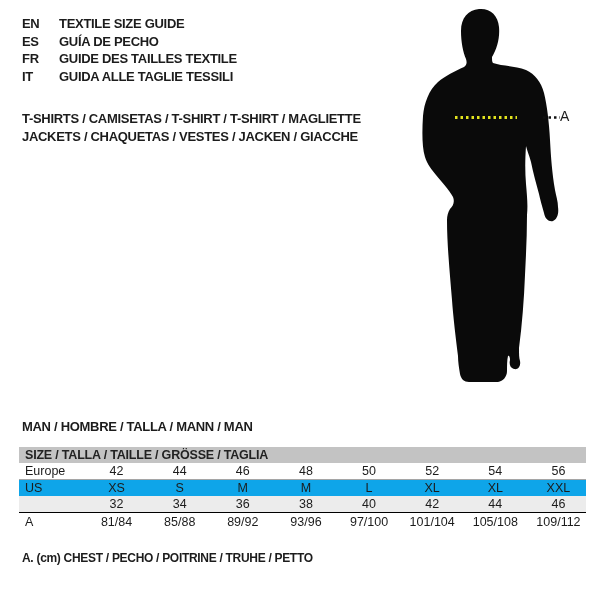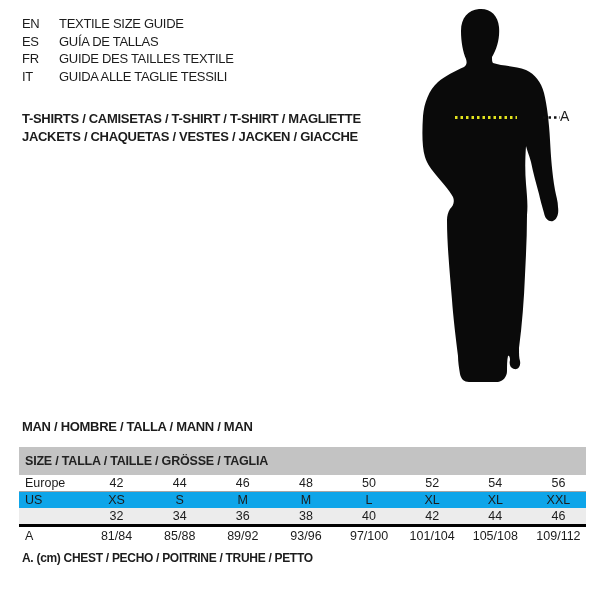--- a/index.html
+++ b/index.html
@@ -3,62 +3,62 @@
 <meta charset="utf-8">
 <style>
   html,body{margin:0;padding:0;background:#fff;}
   .canvas{
     position:relative;width:600px;height:600px;background:#ffffff;overflow:hidden;
     font-family:"Liberation Sans",sans-serif;color:#1c1c1c;
   }
   
   .lang-list{position:absolute;left:22px;top:15px;}
   .lang-row{display:flex;height:17.5px;align-items:center;
-    font-size:13px;font-weight:400;letter-spacing:-0.3px;}
+    font-size:13px;font-weight:700;letter-spacing:-0.3px;}
   .lang-code{width:37px;}
   .lang-text{white-space:nowrap;}
   
   .product-lines{position:absolute;left:22px;top:110px;
     font-size:13px;font-weight:700;line-height:17.5px;letter-spacing:-0.3px;white-space:nowrap;}
   
   .figure-area{position:absolute;left:0;top:0;width:600px;height:400px;}
   .figure-svg{position:absolute;left:405px;top:0;}
   .measure-label{position:absolute;left:560px;top:109px;
     font-size:14px;font-weight:500;line-height:14px;}
   
   .section-title{position:absolute;left:22px;top:419px;
     font-size:13px;font-weight:700;letter-spacing:-0.3px;}
   
   .size-table{position:absolute;left:19px;top:447px;width:567px;font-size:12.5px;}
-  .t-header{height:28px;background:#c3c3c3;display:flex;align-items:center;
+  .t-header{height:16px;background:#c3c3c3;display:flex;align-items:center;
     padding-left:6px;font-weight:700;font-size:12.5px;color:#222;letter-spacing:-0.2px;}
   .t-row{display:flex;align-items:center;height:16px;gap:8px;}
   .t-label{width:62px;padding-left:6px;box-sizing:border-box;}
   .t-cell{flex:1;text-align:center;}
   .row-europe{border-bottom:1px solid #a5a5a5;}
   .row-us{background:#0ea5e9;}
-  .row-usnum{background:#ececec;border-bottom:3px solid #000000;}
+  .row-usnum{background:#ececec;border-bottom:1px solid #000000;}
   .row-a{height:18px;}
   
   .footnote{position:absolute;left:22px;top:551px;
     font-size:12px;font-weight:700;letter-spacing:-0.3px;white-space:nowrap;}
 </style>
 </head>
 <body>
 
 <div class="canvas">
 
   <div class="lang-list">
     <div class="lang-row">
       <span class="lang-code">EN</span>
       <span class="lang-text">TEXTILE SIZE GUIDE</span>
     </div>
     <div class="lang-row">
       <span class="lang-code">ES</span>
-      <span class="lang-text">GUÍA DE TALLAS</span>
+      <span class="lang-text">GUÍA DE PECHO</span>
     </div>
     <div class="lang-row">
       <span class="lang-code">FR</span>
       <span class="lang-text">GUIDE DES TAILLES TEXTILE</span>
     </div>
     <div class="lang-row">
       <span class="lang-code">IT</span>
       <span class="lang-text">GUIDA ALLE TAGLIE TESSILI</span>
     </div>
   </div>

